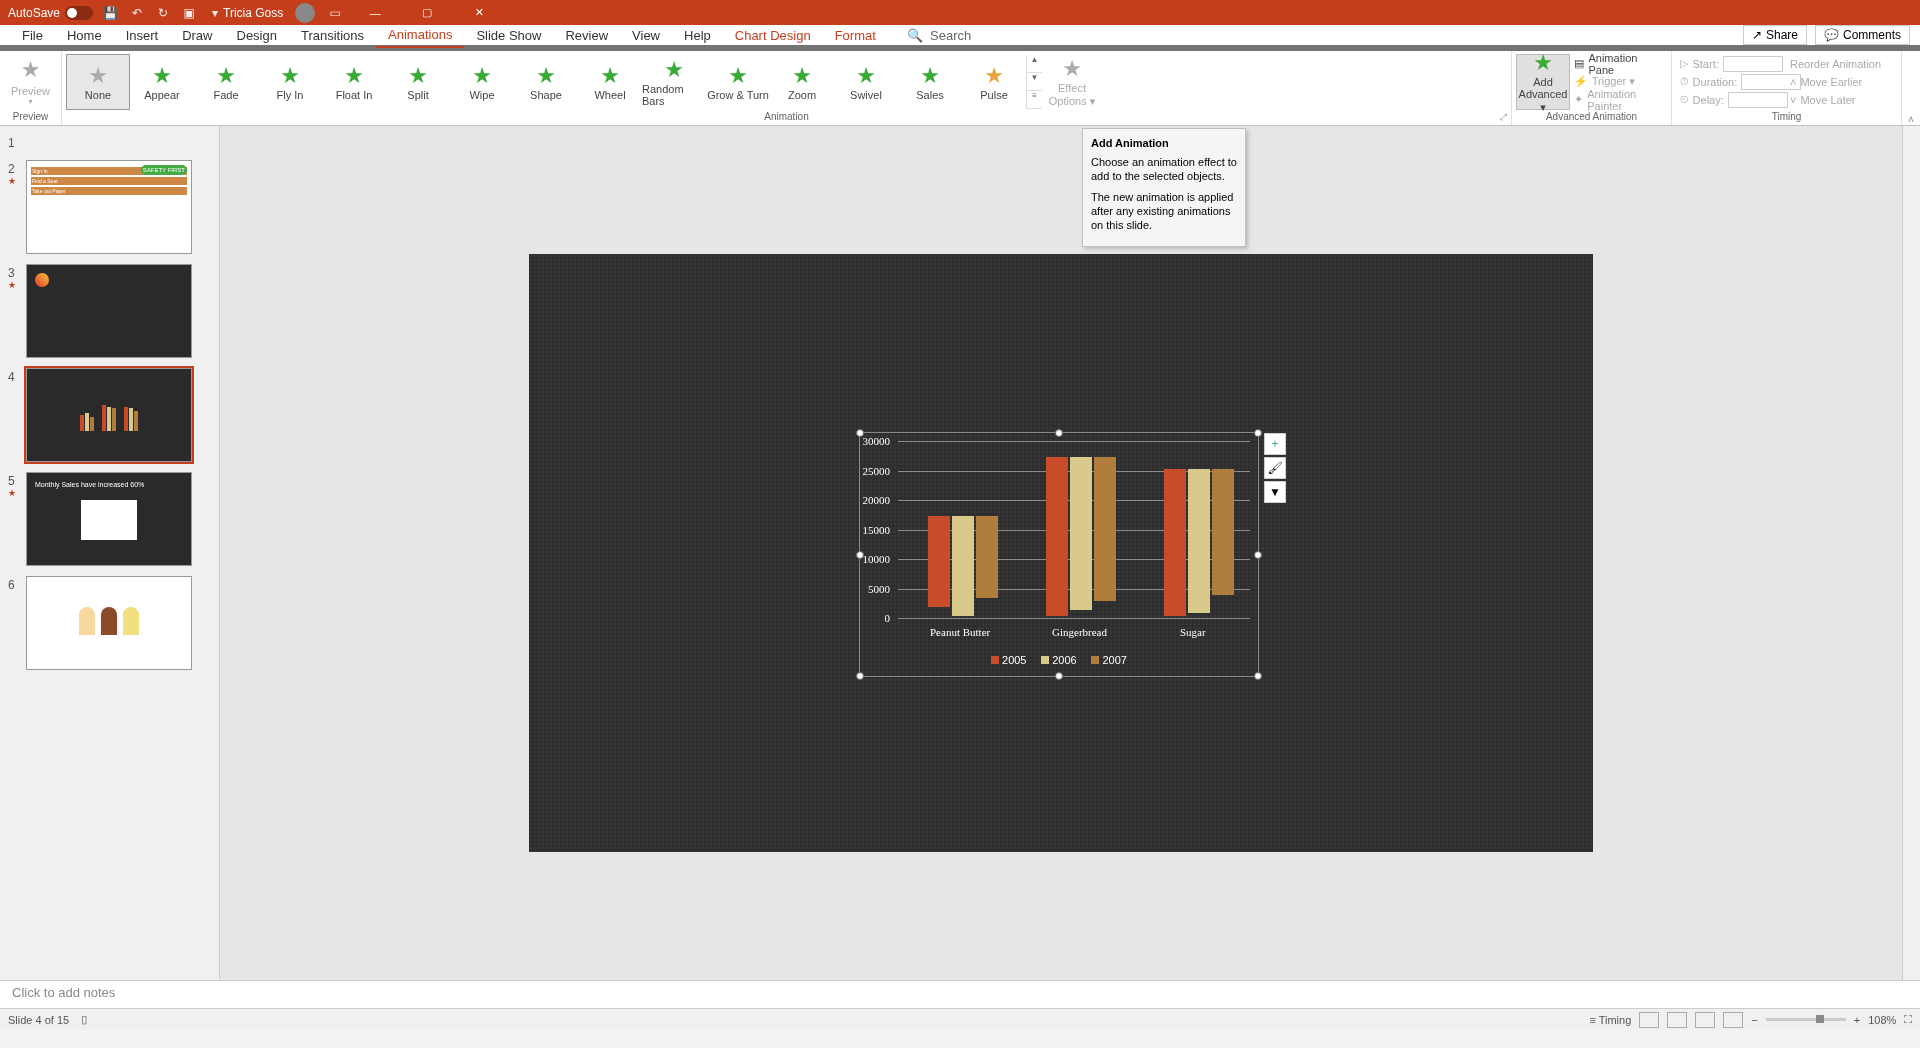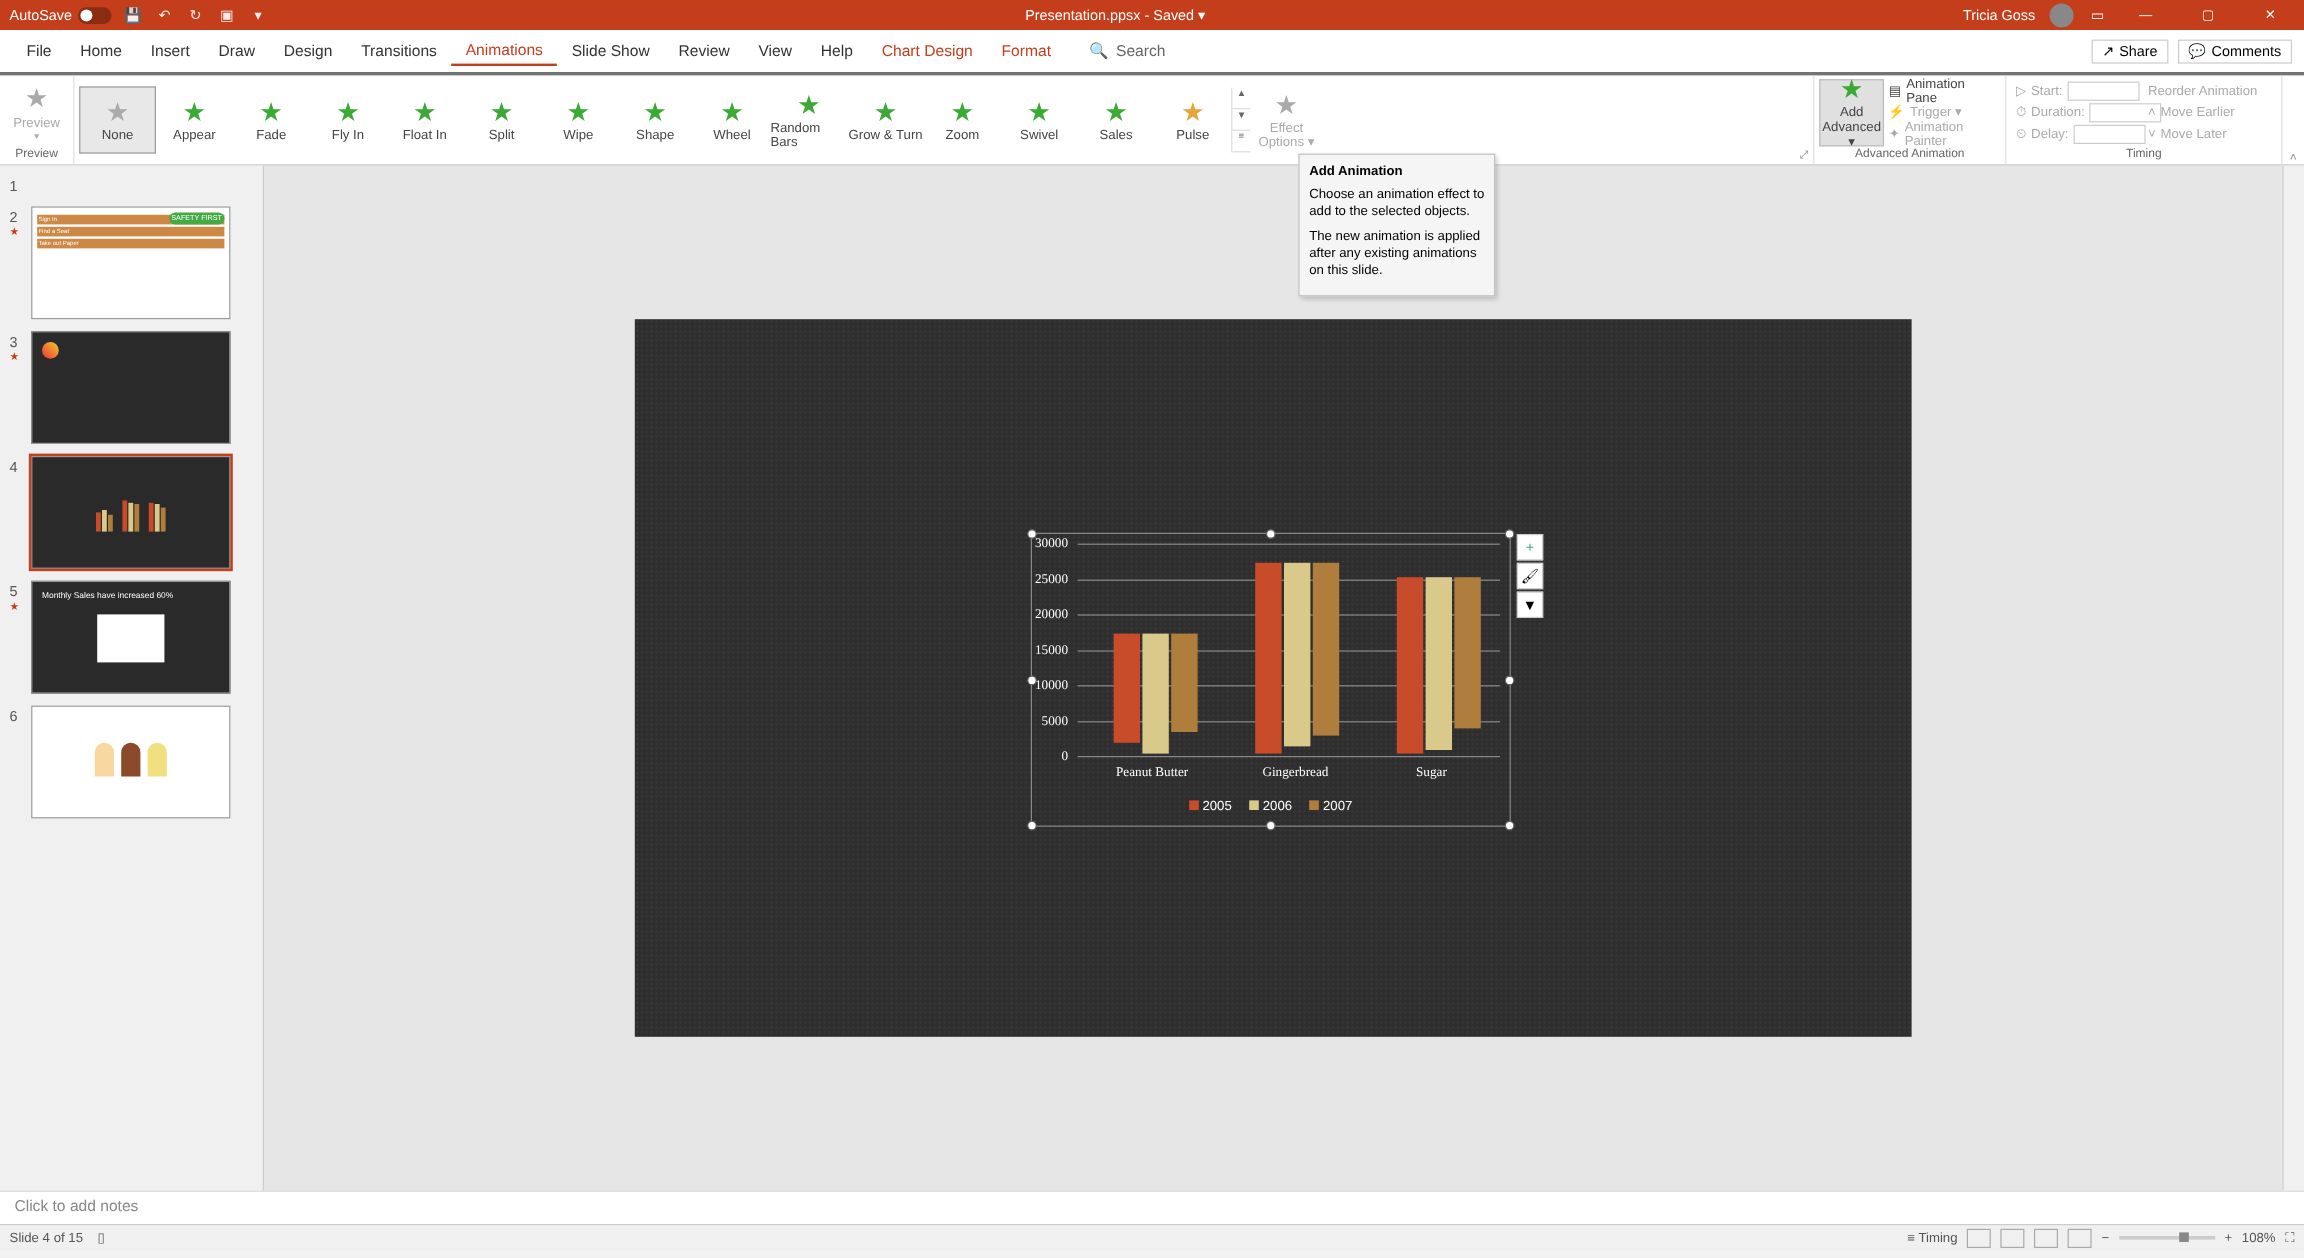--- a/index.html
+++ b/index.html
@@ -11,21 +11,21 @@
 .autosave { display: flex; align-items: center; gap: 5px; }
 .toggle { width: 28px; height: 14px; background: #8a2c12; border-radius: 7px; position: relative; }
 .toggle::after { content: ''; position: absolute; width: 10px; height: 10px; background: white; border-radius: 50%; top: 2px; left: 2px; }
 .qat-icon { width: 16px; height: 16px; display: flex; align-items: center; justify-content: center; opacity: 0.9; }
 .titlebar-center { flex: 1; text-align: center; }
 .titlebar-right { display: flex; align-items: center; gap: 12px; }
 .avatar { width: 20px; height: 20px; border-radius: 50%; background: #888; }
 .win-btn { width: 40px; text-align: center; font-size: 11px; }
 
 
-.ribbon-tabs { background: white; height: 38px; display: flex; align-items: center; padding: 0 10px; border-bottom: 3px solid #737373; }
+.ribbon-tabs { background: white; height: 26px; display: flex; align-items: center; padding: 0 10px; border-bottom: 6px solid #737373; }
 .ribbon-tabs .tab { padding: 4px 12px; font-size: 13px; color: #333; cursor: pointer; }
 .ribbon-tabs .tab.active { color: #C43E1C; border-bottom: 2px solid #C43E1C; }
 .ribbon-tabs .tab.context { color: #C43E1C; }
 .ribbon-tabs .search-box { margin-left: 20px; display: flex; align-items: center; gap: 6px; color: #666; font-size: 13px; }
 .ribbon-tabs .right-actions { margin-left: auto; display: flex; gap: 8px; }
 .right-actions .action-btn { padding: 2px 8px; border: 1px solid #ccc; font-size: 12px; display: flex; align-items: center; gap: 4px; }
 
 
 .ribbon { background: white; height: 75px; display: flex; border-bottom: 1px solid #c0c0c0; box-shadow: 0 2px 3px rgba(0,0,0,0.1); }
 .ribbon-group { display: flex; flex-direction: column; border-right: 1px solid #e0e0e0; padding: 2px 4px; position: relative; }
@@ -118,21 +118,20 @@
     <div class="autosave">
       <span>AutoSave</span>
       <div class="toggle"></div>
     </div>
     <span class="qat-icon">💾</span>
     <span class="qat-icon">↶</span>
     <span class="qat-icon">↻</span>
     <span class="qat-icon">▣</span>
     <span class="qat-icon">▾</span>
   </div>
-  <div class="titlebar-center">Presentation.ppsx - Saved ▾</div>
   <div class="titlebar-right">
     <span>Tricia Goss</span>
     <div class="avatar"></div>
     <span class="qat-icon">▭</span>
     <span class="win-btn">—</span>
     <span class="win-btn">▢</span>
     <span class="win-btn">✕</span>
   </div>
 </div>
 
@@ -246,20 +245,21 @@
           <div>▲</div>
           <div>▼</div>
           <div>≡</div>
         </div>
       <div class="big-btn disabled">
         <span class="star-grey">★</span>
         <span style="white-space:pre-line;text-align:center;line-height:1.1">Effect
 Options ▾</span>
       </div>
     </div>
+    <div class="ribbon-group-label">Animation</div>
     <span class="collapse-caret">⤢</span>
   </div>
 
   <div class="ribbon-group" style="width:160px">
     <div class="ribbon-group-content">
       <div class="big-btn selected">
         <span class="star-green">★</span>
         <span style="white-space:pre-line;text-align:center;line-height:1.1">Add
 Advanced ▾</span>
       </div>

